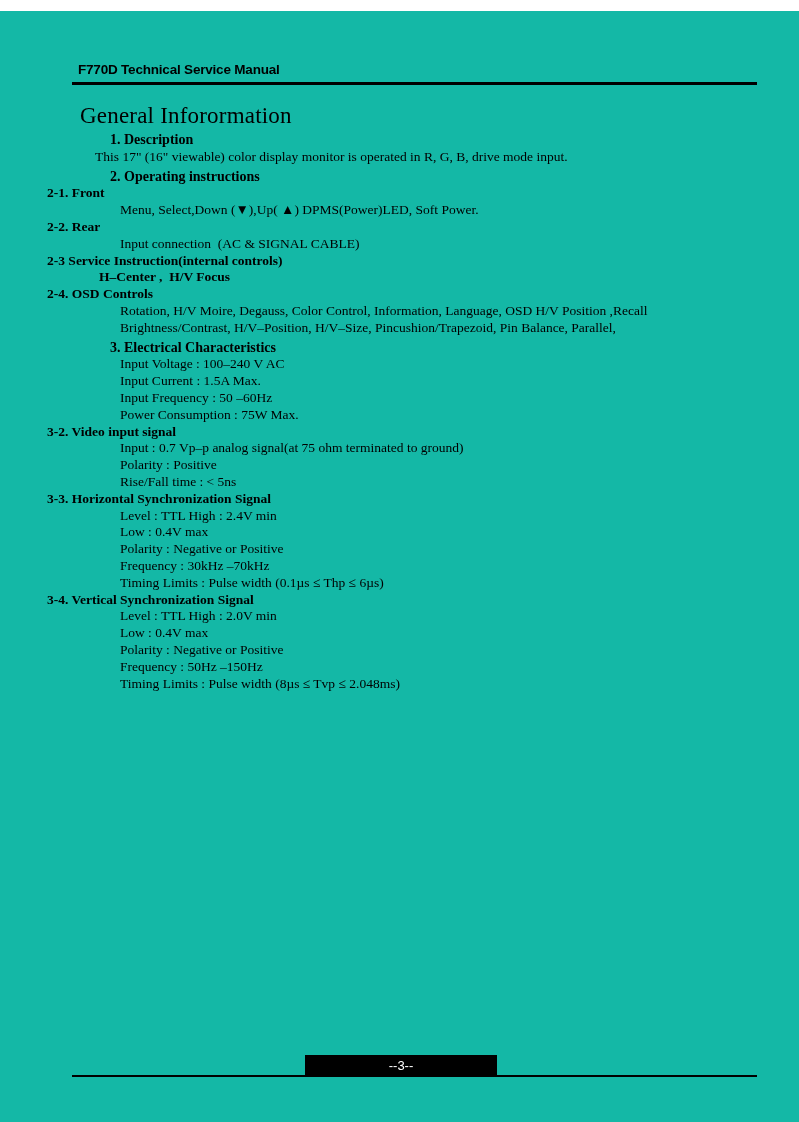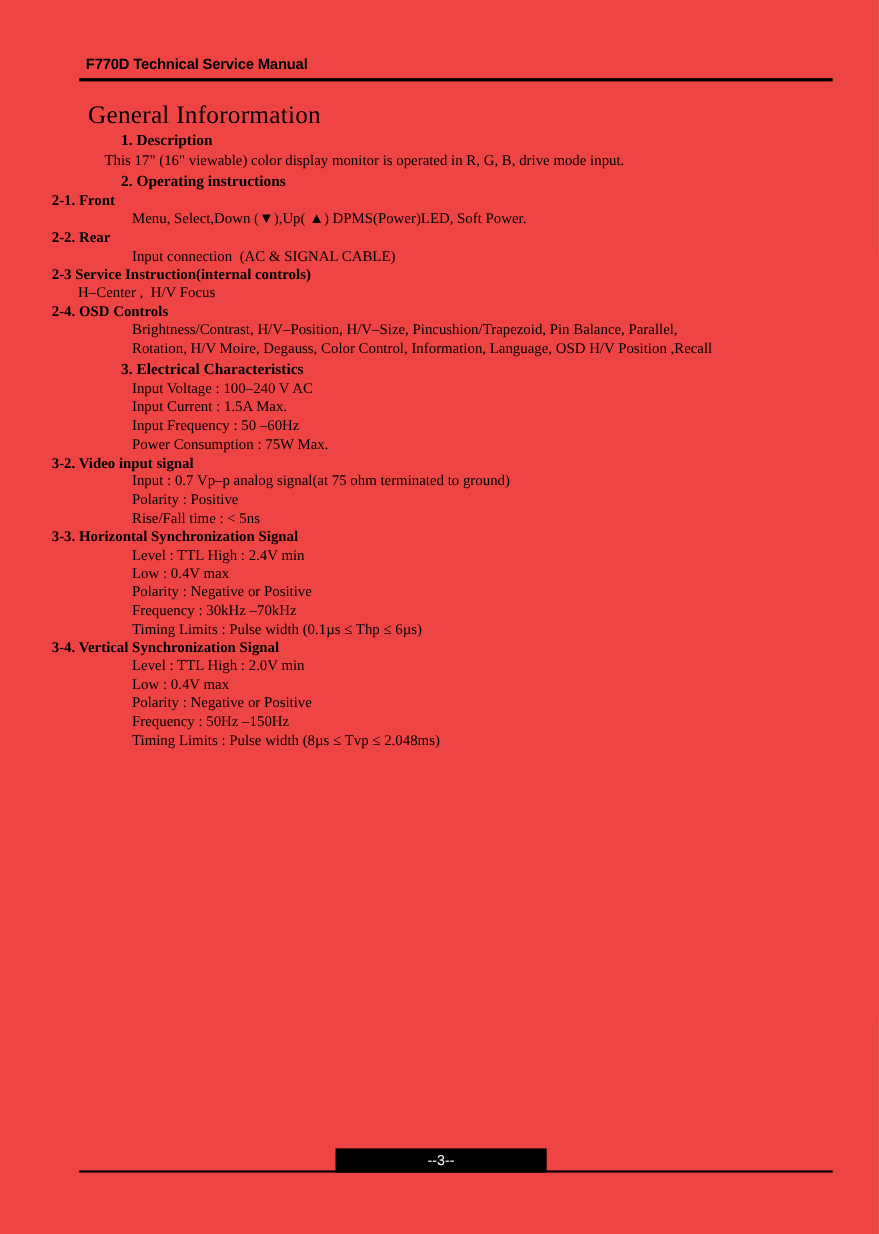--- a/index.html
+++ b/index.html
@@ -6,21 +6,22 @@
   body {
     width: 799px; height: 1122px;
     background: #ffffff;
     position: relative;
     font-family: "Liberation Serif", serif;
     color: #000000;
     overflow: hidden;
   }
   .page {
     position: absolute; inset: 0;
-    background: #ef4444;
+    background: #14b8a6;
+    margin-top: 11px;
   }
   
   .header-title {
     position: absolute;
     left: 78px; top: 51px;
     font-family: "Liberation Sans", sans-serif;
     font-weight: bold;
     font-size: 13.5px;
     letter-spacing: -0.2px;
     white-space: pre;
@@ -55,21 +56,21 @@
     font-size: 14px;
     padding-left: 110px;
     margin-top: 3px;
   }
   .line.section:first-child { margin-top: 0; }
   .line.subsection {
     font-weight: bold;
     padding-left: 47px;
   }
   .line.body1 { padding-left: 95px; }
-  .line.body1b { padding-left: 71px; }
+  .line.body1b { padding-left: 99px; font-weight: bold; }
   .line.body2 { padding-left: 120px; }
   
   .footer-rule {
     position: absolute;
     left: 72px; top: 1064px;
     width: 685px; height: 2px;
     background: #000000;
   }
   .footer-badge {
     position: absolute;
@@ -97,22 +98,22 @@
       <div class="line section">1. Description</div>
       <div class="line body1">This 17" (16" viewable) color display monitor is operated in R, G, B, drive mode input.</div>
       <div class="line section">2. Operating instructions</div>
       <div class="line subsection">2-1. Front</div>
       <div class="line body2">Menu, Select,Down (▼),Up( ▲) DPMS(Power)LED, Soft Power.</div>
       <div class="line subsection">2-2. Rear</div>
       <div class="line body2">Input connection  (AC &amp; SIGNAL CABLE)</div>
       <div class="line subsection">2-3 Service Instruction(internal controls)</div>
       <div class="line body1b">H–Center ,  H/V Focus</div>
       <div class="line subsection">2-4. OSD Controls</div>
+      <div class="line body2">Rotation, H/V Moire, Degauss, Color Control, Information, Language, OSD H/V Position ,Recall</div>
       <div class="line body2">Brightness/Contrast, H/V–Position, H/V–Size, Pincushion/Trapezoid, Pin Balance, Parallel,</div>
-      <div class="line body2">Rotation, H/V Moire, Degauss, Color Control, Information, Language, OSD H/V Position ,Recall</div>
       <div class="line section">3. Electrical Characteristics</div>
       <div class="line body2">Input Voltage : 100–240 V AC</div>
       <div class="line body2">Input Current : 1.5A Max.</div>
       <div class="line body2">Input Frequency : 50 –60Hz</div>
       <div class="line body2">Power Consumption : 75W Max.</div>
       <div class="line subsection">3-2. Video input signal</div>
       <div class="line body2">Input : 0.7 Vp–p analog signal(at 75 ohm terminated to ground)</div>
       <div class="line body2">Polarity : Positive</div>
       <div class="line body2">Rise/Fall time : &lt; 5ns</div>
       <div class="line subsection">3-3. Horizontal Synchronization Signal</div>

